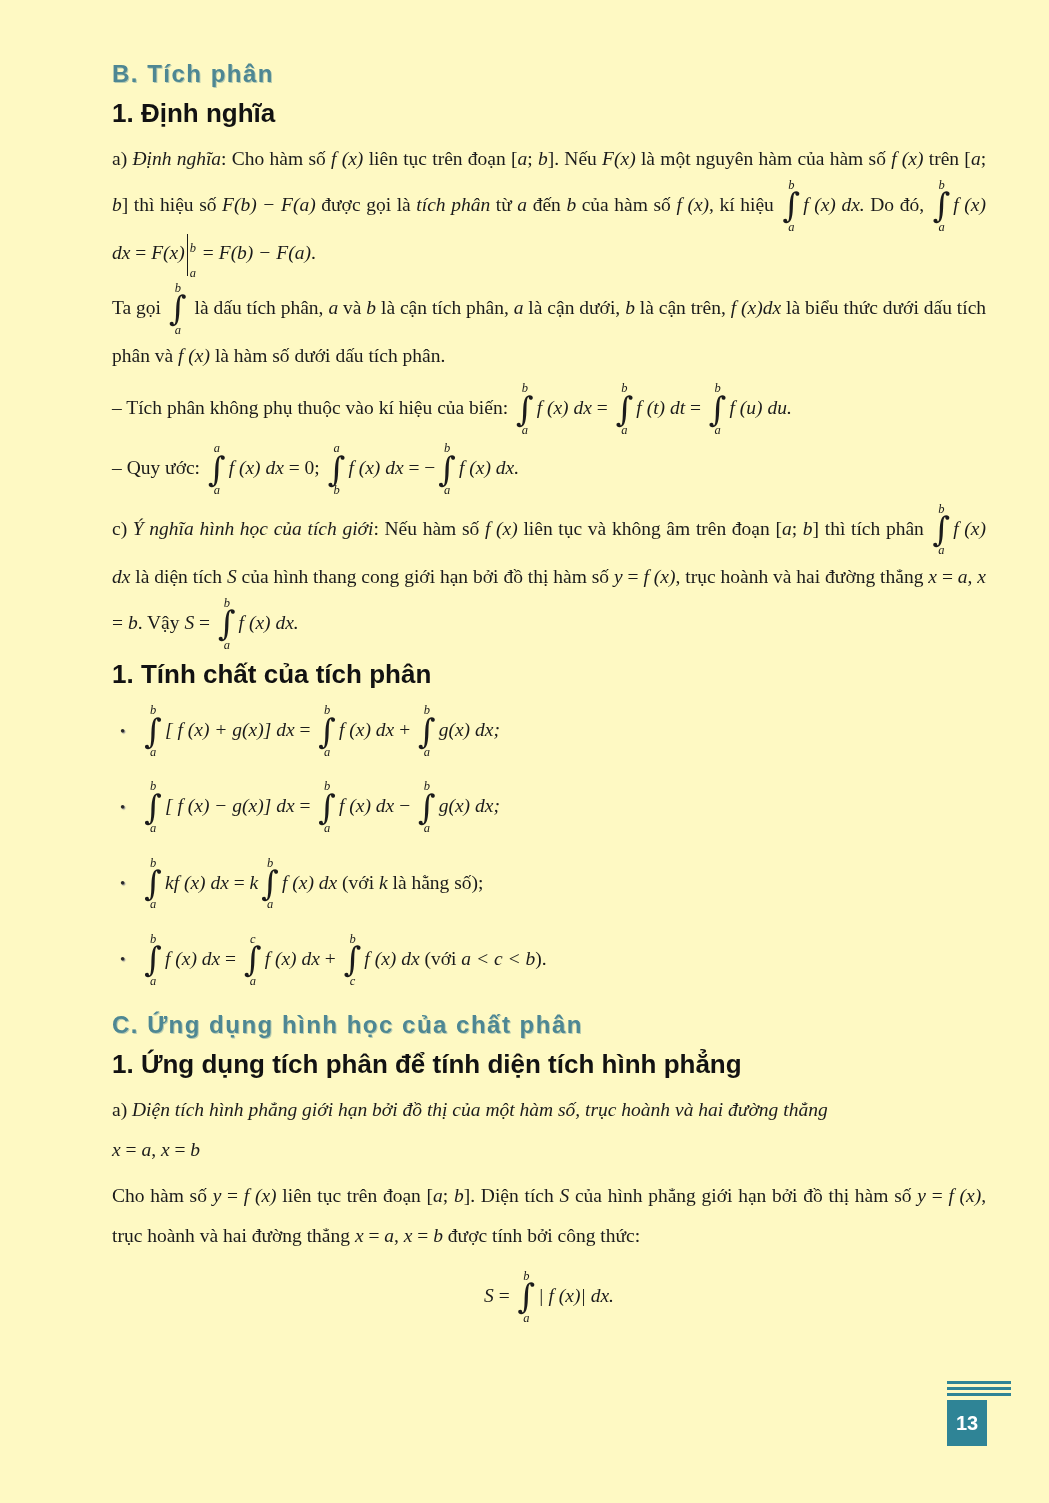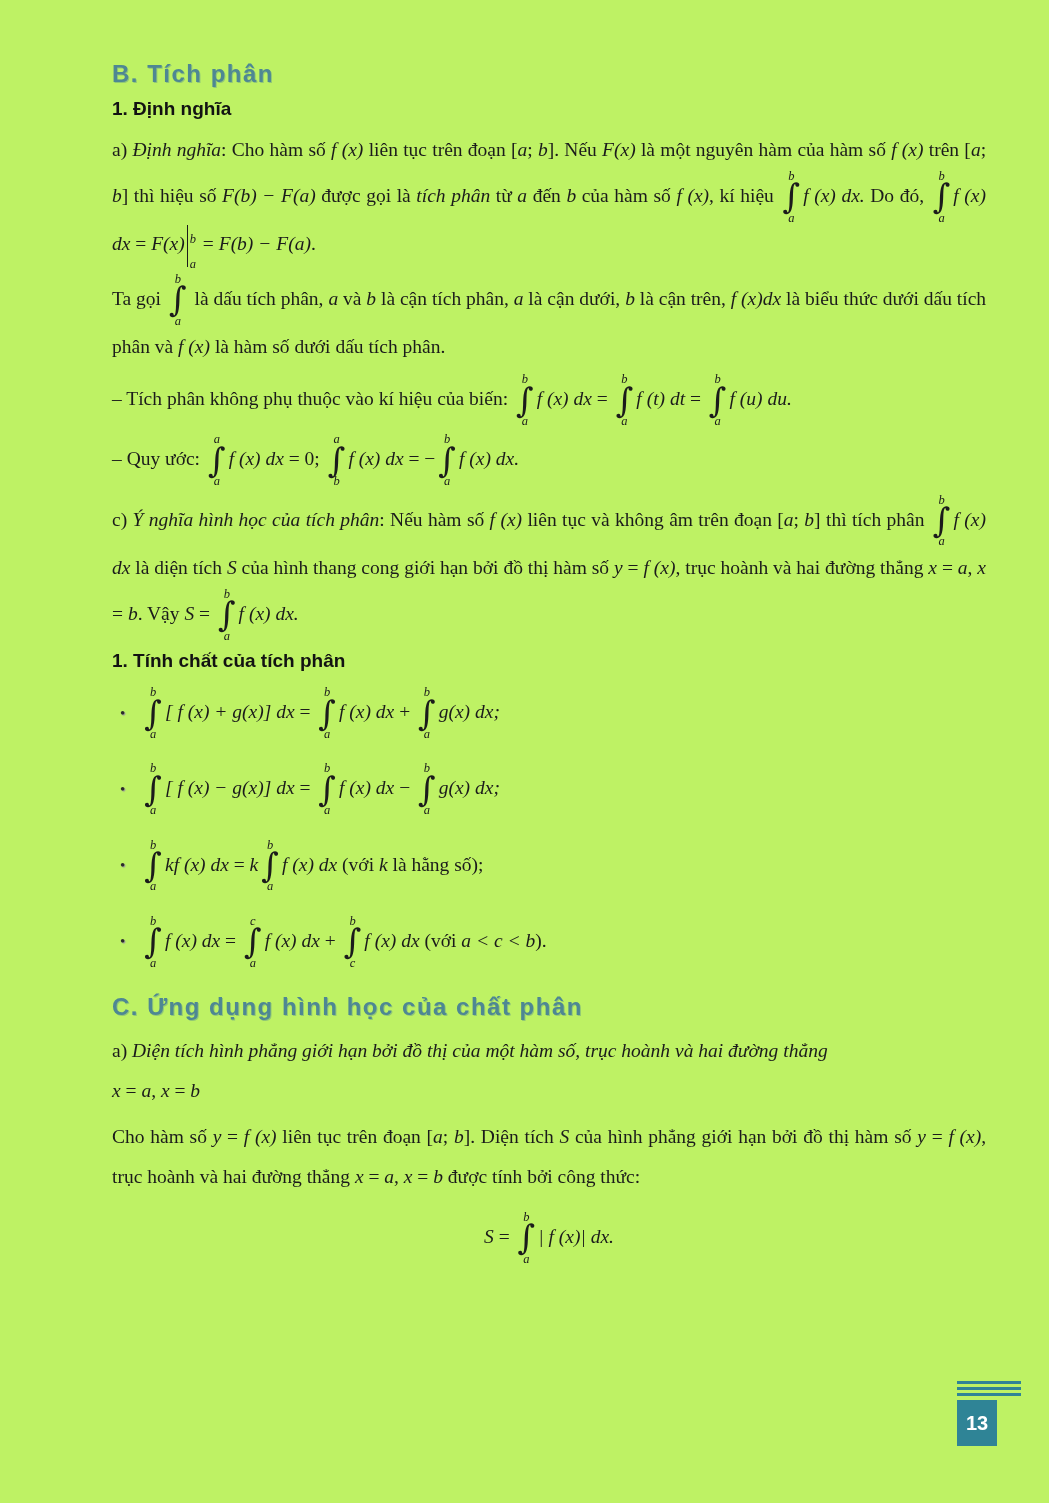--- a/index.html
+++ b/index.html
@@ -1,58 +1,58 @@
 <!DOCTYPE html>
 <html><head>
 <meta charset="utf-8">
 <style>
   * { margin:0; padding:0; box-sizing:border-box; }
   html,body { background:#e8e8e8; }
   .page {
     position:relative; width:1049px; height:1503px;
-    background:#bef264; overflow:hidden; margin:0 auto;
+    background:#fef9c3; overflow:hidden; margin:0 auto;
     font-family:"Liberation Serif","DejaVu Serif",serif;
   }
   .content {
     position:absolute; left:112px; top:60px; width:874px;
     font-size:19.5px; color:#1b1b1b;
   }
   .blk { text-align:justify; }
   .blk.para { line-height:2.05; margin:2px 0 6px; }
   .blk.display-heading {
     font-family:"Liberation Sans","DejaVu Sans",sans-serif;
     font-weight:bold; font-size:24px; letter-spacing:1.5px;
     color:#4e8793; text-shadow:1px 1px 0 rgba(78,135,147,.4);
     margin:24px 0 10px; text-align:left;
   }
   .blk.display-heading:first-child { margin-top:0; }
   .blk.subheading {
     font-family:"Liberation Sans","DejaVu Sans",sans-serif;
-    font-weight:bold; font-size:19px; color:#121212;
+    font-weight:bold; font-size:26px; color:#121212;
     margin:8px 0 10px; text-align:left;
   }
   .blk.bullet { display:flex; align-items:center; margin:14px 0 22px; text-align:left; }
   .bullet-mark { flex:0 0 auto; margin:0 16px 0 8px; font-size:15px; color:#2b2b2b; text-shadow:1px 1px 1px #9a9a9a; }
   .blk.formula-center { text-align:center; margin:14px 0 0; line-height:1.2; }
   i, .math { font-style:italic; }
   .intg {
     display:inline-flex; flex-direction:column; align-items:center;
     vertical-align:middle; line-height:1; margin:0 3px;
   }
   .intg .lim { font-size:12.5px; font-style:italic; line-height:1; font-family:"Liberation Serif",serif; }
   .intg .hi { margin-bottom:-1px; }
   .intg .lo { margin-top:-1px; }
   .intg .sym { font-size:34px; line-height:.92; font-family:"DejaVu Serif","DejaVu Sans",serif; }
   .evalbar { display:inline-flex; align-items:center; vertical-align:middle; margin:0 2px; }
   .evalbar .vline { width:0; border-left:1.6px solid #1b1b1b; height:42px; }
   .evalbar .stack {
     display:inline-flex; flex-direction:column; justify-content:space-between;
     height:38px; font-size:12.5px; font-style:italic; padding-left:2px;
   }
-  .page-tab { position:absolute; right:28px; bottom:57px; width:64px; }
+  .page-tab { position:absolute; right:38px; bottom:57px; width:64px; }
   .page-tab .stripes { margin-bottom:4px; }
   .page-tab .stripes span { display:block; height:3px; background:#2f8496; margin-bottom:3px; }
   .page-tab .tab-box {
     width:40px; height:46px; background:#2f8496; color:#ffffff;
     display:flex; align-items:center; justify-content:center;
     font-family:"Liberation Sans","DejaVu Sans",sans-serif;
     font-weight:bold; font-size:20px;
   }
 </style>
 </head>
@@ -101,21 +101,21 @@
           <span class="lim lo">a</span>
         </span><i class="math">f (x) dx</i> = 0;  <span class="intg">
           <span class="lim hi">a</span>
           <span class="sym">∫</span>
           <span class="lim lo">b</span>
         </span><i class="math">f (x) dx</i> = −<span class="intg">
           <span class="lim hi">b</span>
           <span class="sym">∫</span>
           <span class="lim lo">a</span>
         </span><i class="math">f (x) dx.</i></div>
-      <div class="blk para">c) <i>Ý nghĩa hình học của tích phân</i>: Nếu hàm số <i class="math">f (x)</i> liên tục và không âm trên đoạn [<i class="math">a</i>; <i class="math">b</i>] thì tích phân <span class="intg">
+      <div class="blk para">c) <i>Ý nghĩa hình học của tích giới</i>: Nếu hàm số <i class="math">f (x)</i> liên tục và không âm trên đoạn [<i class="math">a</i>; <i class="math">b</i>] thì tích phân <span class="intg">
           <span class="lim hi">b</span>
           <span class="sym">∫</span>
           <span class="lim lo">a</span>
         </span><i class="math">f (x) dx</i> là diện tích <i class="math">S</i> của hình thang cong giới hạn bởi đồ thị hàm số <i class="math">y</i> = <i class="math">f (x)</i>, trục hoành và hai đường thẳng <i class="math">x</i> = <i class="math">a</i>, <i class="math">x</i> = <i class="math">b</i>. Vậy <i class="math">S</i> = <span class="intg">
           <span class="lim hi">b</span>
           <span class="sym">∫</span>
           <span class="lim lo">a</span>
         </span><i class="math">f (x) dx.</i></div>
       <div class="blk subheading">1. Tính chất của tích phân</div>
       <div class="blk bullet">
@@ -172,20 +172,21 @@
             <span class="lim hi">c</span>
             <span class="sym">∫</span>
             <span class="lim lo">a</span>
           </span><i class="math">f (x) dx</i> + <span class="intg">
             <span class="lim hi">b</span>
             <span class="sym">∫</span>
             <span class="lim lo">c</span>
           </span><i class="math">f (x) dx</i>  (với <i class="math">a &lt; c &lt; b</i>).</span>
       </div>
       <div class="blk display-heading">C. Ứng dụng hình học của chất phân</div>
+      <div class="blk subheading">1. Ứng dụng tích phân để tính diện tích hình phẳng</div>
       <div class="blk para">a) <i>Diện tích hình phẳng giới hạn bởi đồ thị của một hàm số, trục hoành và hai đường thẳng</i><br><i class="math">x</i> = <i class="math">a</i>, <i class="math">x</i> = <i class="math">b</i></div>
       <div class="blk para">Cho hàm số <i class="math">y</i> = <i class="math">f (x)</i> liên tục trên đoạn [<i class="math">a</i>; <i class="math">b</i>]. Diện tích <i class="math">S</i> của hình phẳng giới hạn bởi đồ thị hàm số <i class="math">y</i> = <i class="math">f (x)</i>, trục hoành và hai đường thẳng <i class="math">x</i> = <i class="math">a</i>, <i class="math">x</i> = <i class="math">b</i> được tính bởi công thức:</div>
       <div class="blk formula-center"><i class="math">S</i> = <span class="intg">
           <span class="lim hi">b</span>
           <span class="sym">∫</span>
           <span class="lim lo">a</span>
         </span><i class="math">| f (x)| dx.</i></div>
     </main>
 
   <div class="page-tab">

